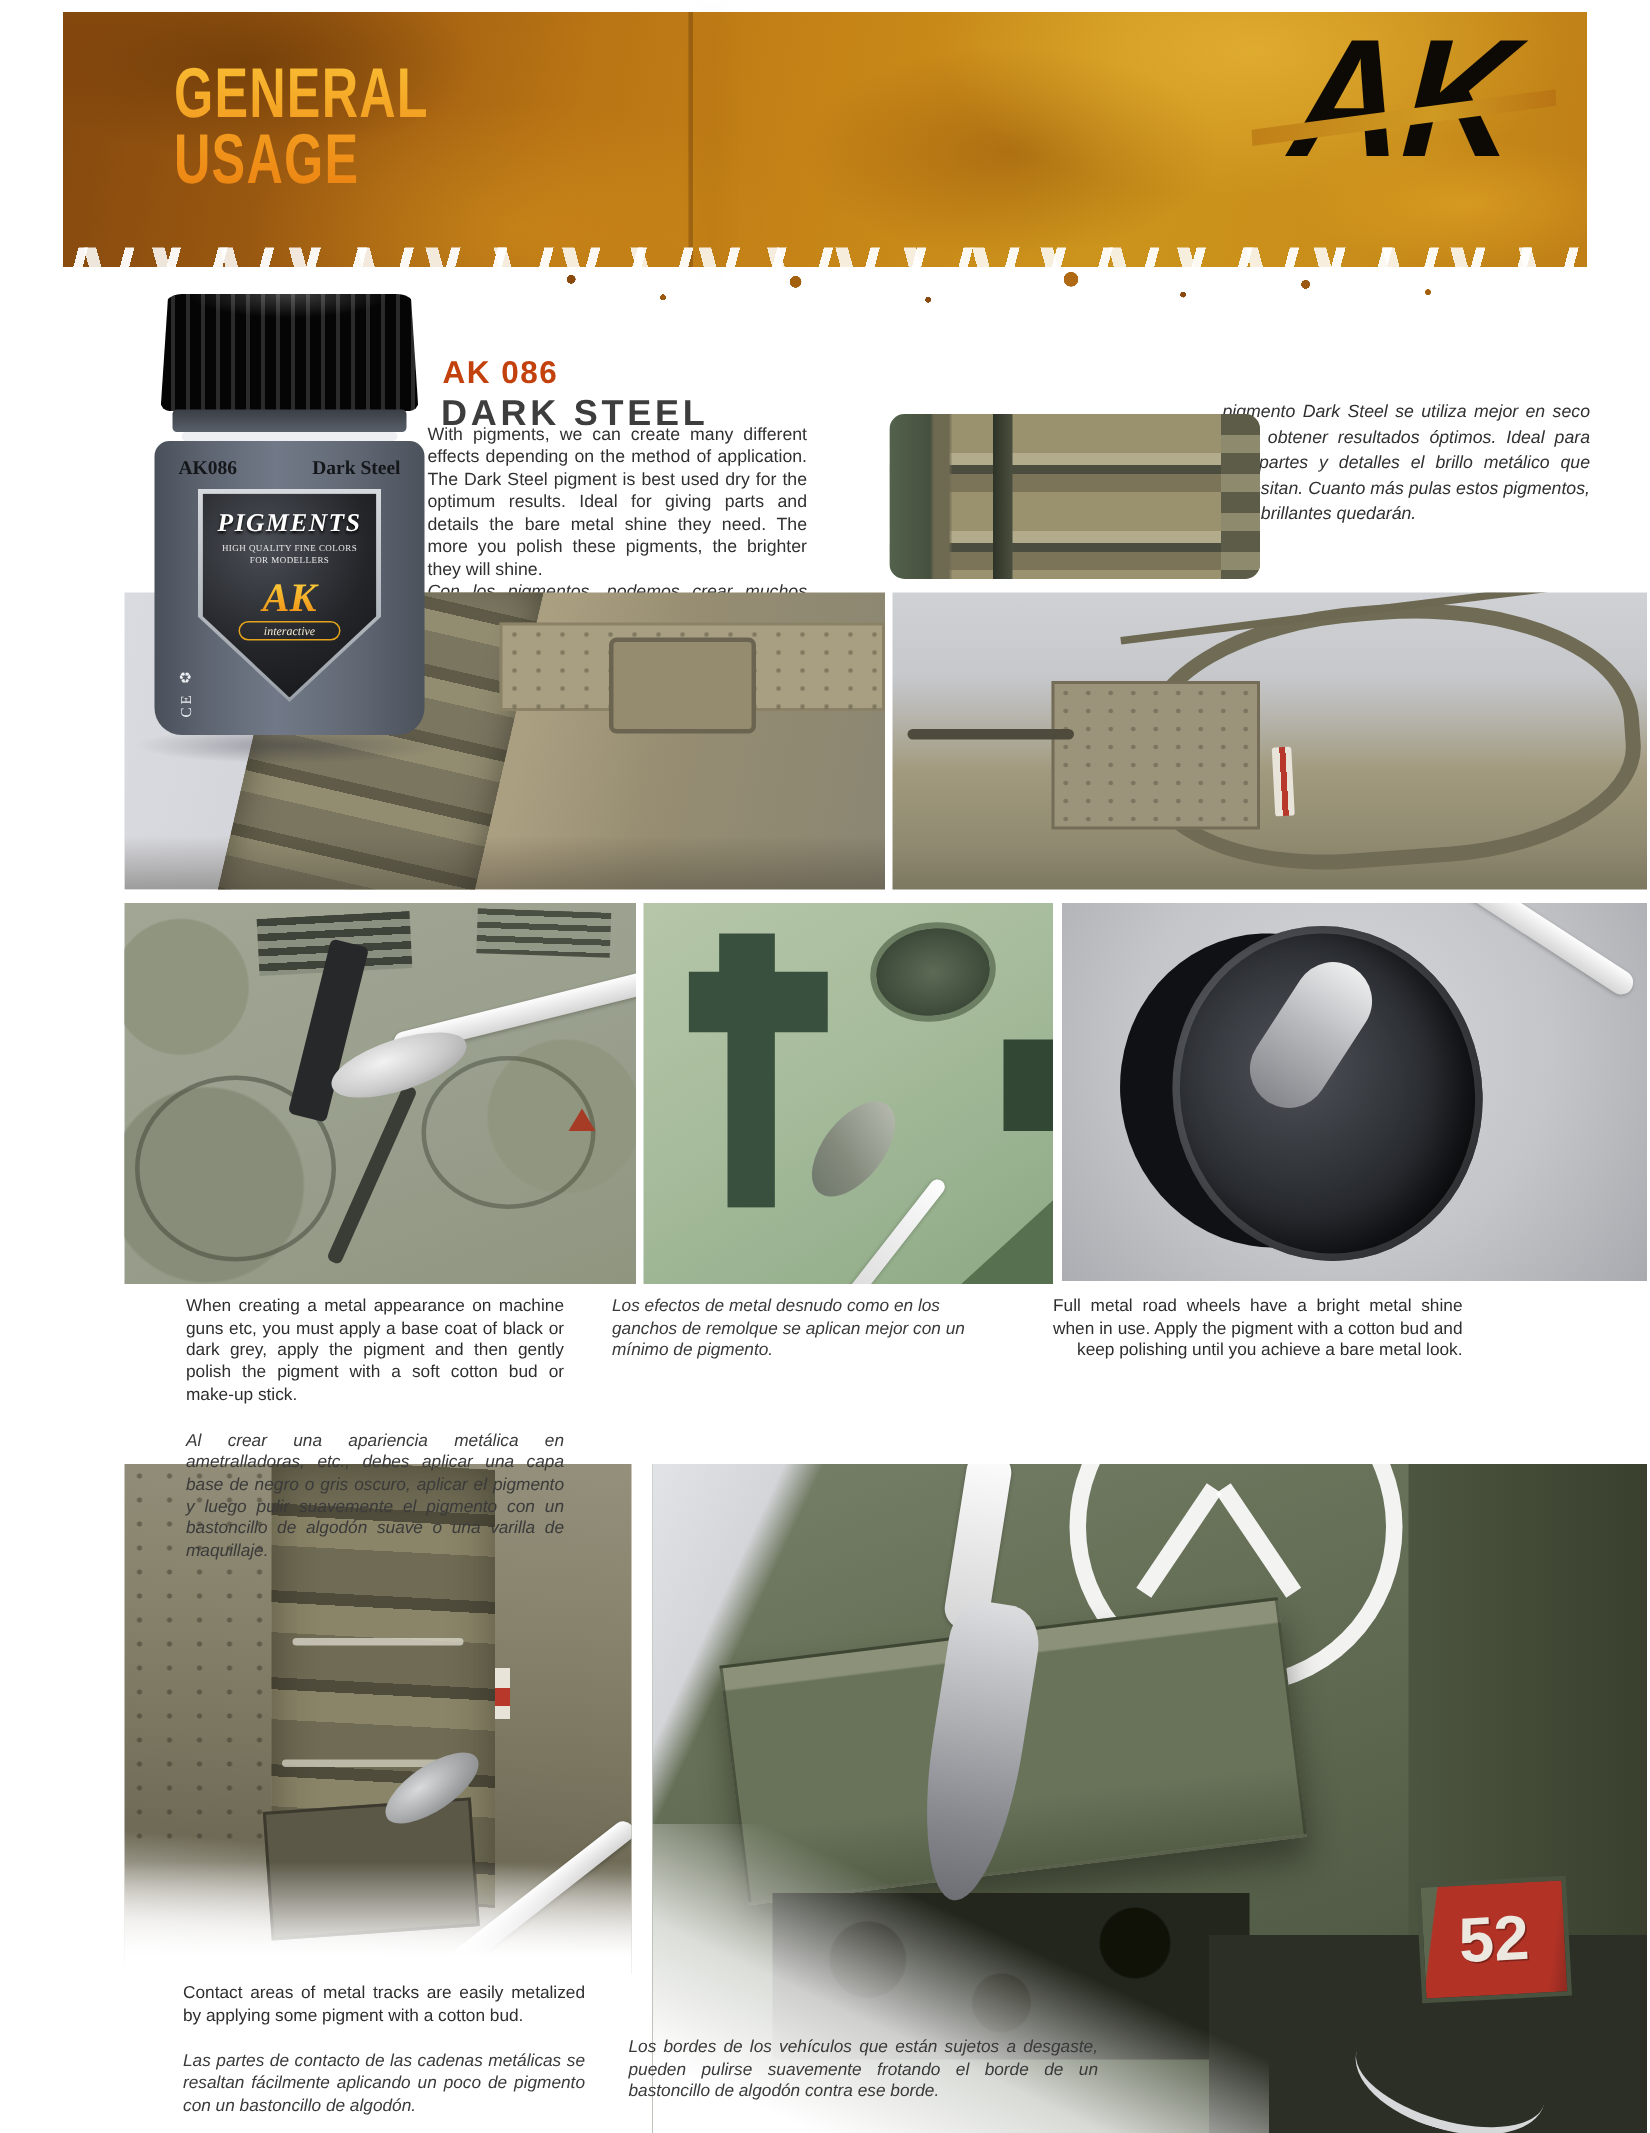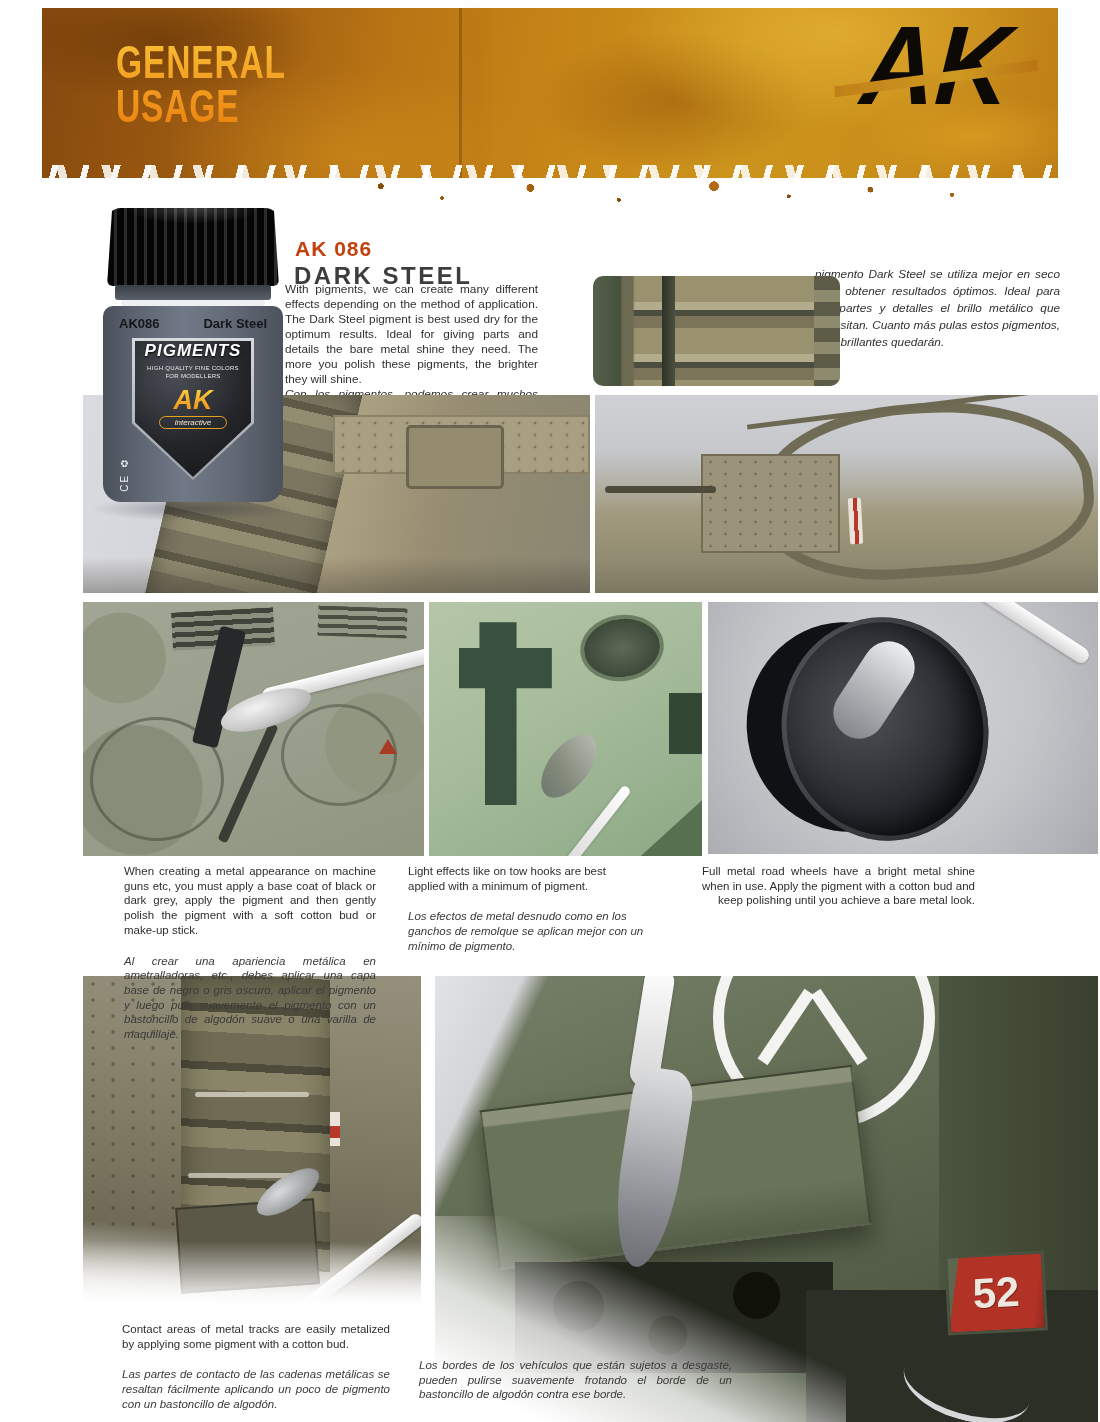--- a/index.html
+++ b/index.html
@@ -44,41 +44,41 @@
        radial-gradient(circle 3px at 6% 30%, #8a4a0e 95%, transparent),
        radial-gradient(circle 2px at 15% 65%, #9a5a12 95%, transparent),
        radial-gradient(circle 4px at 28% 35%, #a3600f 95%, transparent),
        radial-gradient(circle 2px at 41% 70%, #8a4a0e 95%, transparent),
        radial-gradient(circle 5px at 55% 30%, #b06a15 95%, transparent),
        radial-gradient(circle 2px at 66% 60%, #8a4a0e 95%, transparent),
        radial-gradient(circle 3px at 78% 40%, #9a5a12 95%, transparent),
        radial-gradient(circle 2px at 90% 55%, #a3600f 95%, transparent);}
 
   
-  .bottle{position:absolute;left:95px;top:208px;width:196px;height:306px;z-index:6;}
+  .bottle{position:absolute;left:95px;top:196px;width:196px;height:306px;z-index:6;font-family:Liberation Serif, serif;}
   .b-cap{position:absolute;left:12px;top:0;width:172px;height:78px;
       background:repeating-linear-gradient(90deg,#050505 0 7px,#2b2b2b 7px 10px);
       border-radius:14px 14px 6px 6px;clip-path:polygon(3% 0,97% 0,100% 100%,0 100%);}
   .b-cap::before{content:"";position:absolute;left:10%;top:0;width:80%;height:16px;
       background:radial-gradient(ellipse at 50% 0%, rgba(255,255,255,.22), transparent 70%);}
   .b-caplip{position:absolute;left:20px;top:77px;width:156px;height:15px;
       background:linear-gradient(180deg,#3a3e45,#596069);border-radius:3px;}
   .b-rim{position:absolute;left:26px;top:92px;width:144px;height:6px;background:#edeff2;border-radius:3px;}
   .b-body{position:absolute;left:8px;top:98px;width:180px;height:196px;
       background:linear-gradient(90deg,#49505a 0%,#5d6470 18%,#717988 45%,#646b77 70%,#4c525c 100%);
       border-radius:10px 10px 18px 18px;overflow:hidden;}
   .b-labelrow{display:flex;justify-content:space-between;padding:10px 16px 0 16px;
       font-weight:700;font-size:13px;color:#14161a;}
   .b-shield-out{position:absolute;left:50%;top:32px;transform:translateX(-50%);width:122px;height:142px;
       background:linear-gradient(180deg,#d6dade,#9aa0a8);
       clip-path:polygon(0 0,100% 0,100% 60%,50% 100%,0 60%);}
   .b-shield-in{position:absolute;left:3px;top:3px;width:116px;height:136px;
       background:radial-gradient(circle at 35% 25%, #4a4e55, #232529 55%, #121417);
       clip-path:polygon(0 0,100% 0,100% 60%,50% 100%,0 60%);text-align:center;}
-  .b-range{font-weight:800;font-size:17px;letter-spacing:1px;color:#fff;
+  .b-range{margin-top:10px;font-weight:800;font-size:17px;letter-spacing:1px;color:#fff;
       text-shadow:0 1px 2px #000;font-style:italic;}
   .b-tagline{margin-top:3px;font-size:6px;line-height:1.35;color:#e8e8e8;letter-spacing:.3px;white-space:pre-line;}
   .b-aklogo{margin-top:7px;font-weight:800;font-style:italic;font-size:27px;line-height:1;
       background:linear-gradient(180deg,#fbd23e,#ee8c12);-webkit-background-clip:text;background-clip:text;color:transparent;}
   .b-akint{margin:2px auto 16px;width:66px;border:1.5px solid #e6a31c;border-radius:10px;
       color:#f4e9d2;font-size:8px;font-style:italic;padding:1px 0;}
   .b-sidemarks{position:absolute;left:14px;top:150px;color:#eef0f3;font-size:10px;line-height:1.5;
       writing-mode:vertical-rl;transform:rotate(180deg);letter-spacing:2px;}
   .b-shadow{position:absolute;left:-14px;top:288px;width:224px;height:26px;
       background:radial-gradient(ellipse, rgba(40,40,55,.35), transparent 65%);}
@@ -236,21 +236,20 @@
     <i class="sh" style="left:19%;top:6%;width:206px;height:224px;border-radius:50%;background:radial-gradient(circle at 42% 40%, #4e5157 0%, #2e3136 45%, #17191d 80%);box-shadow:inset 0 0 0 5px rgba(185,190,196,.22), inset -14px -10px 30px rgba(0,0,0,.7);transform:rotate(-12deg);"></i>
     <i class="sh stick" style="right:-2%;top:-4%;width:56%;height:16px;transform:rotate(33deg);"></i>
     <i class="sh" style="left:36%;top:14%;width:52px;height:106px;transform:rotate(33deg);border-radius:26px;background:linear-gradient(180deg,#eceded 0%,#b9bbbf 45%,#85878c 100%);"></i>
   </figure>
 
   <div class="cap cap-just" style="left:108px;top:848px;width:284px;">
     <p>When creating a metal appearance on machine guns etc, you must apply a base coat of black or dark grey, apply the pigment and then gently polish the pigment with a soft cotton bud or make-up stick.</p>
     <p class="es">Al crear una apariencia metálica en ametralladoras, etc., debes aplicar una capa base de negro o gris oscuro, aplicar el pigmento y luego pulir suavemente el pigmento con un bastoncillo de algodón suave o una varilla de maquillaje.</p>
   </div>
   <div class="cap" style="left:392px;top:848px;width:268px;">
-    <p>Light effects like on tow hooks are best applied with a minimum of pigment.</p>
     <p class="es">Los efectos de metal desnudo como en los ganchos de remolque se aplican mejor con un mínimo de pigmento.</p>
   </div>
   <div class="cap cap-rlast" style="left:686px;top:848px;width:305px;">
     <p>Full metal road wheels have a bright metal shine when in use. Apply the pigment with a cotton bud and keep polishing until you achieve a bare metal look.</p>
   </div>
 
   <figure class="photo ph-c1">
     <i class="sh" style="left:0;top:0;width:29%;height:76%;background:linear-gradient(90deg,#a19d8d,#8f8b77);border-right:3px solid rgba(50,45,35,.4);background-image:radial-gradient(circle, rgba(45,40,28,.4) 1.4px, transparent 2px);background-size:20px 16px;"></i>
     <i class="sh" style="left:29%;top:0;width:44%;height:86%;background:repeating-linear-gradient(180deg,#6f6b54 0 30px,#4f4c3c 30px 38px,#8a8568 38px 58px);transform:skewY(3deg);box-shadow:inset 0 0 30px rgba(25,22,14,.45);"></i>
     <i class="sh" style="left:33%;top:34%;width:34%;height:5px;background:#d8d5c8;border-radius:3px;opacity:.8;"></i>

